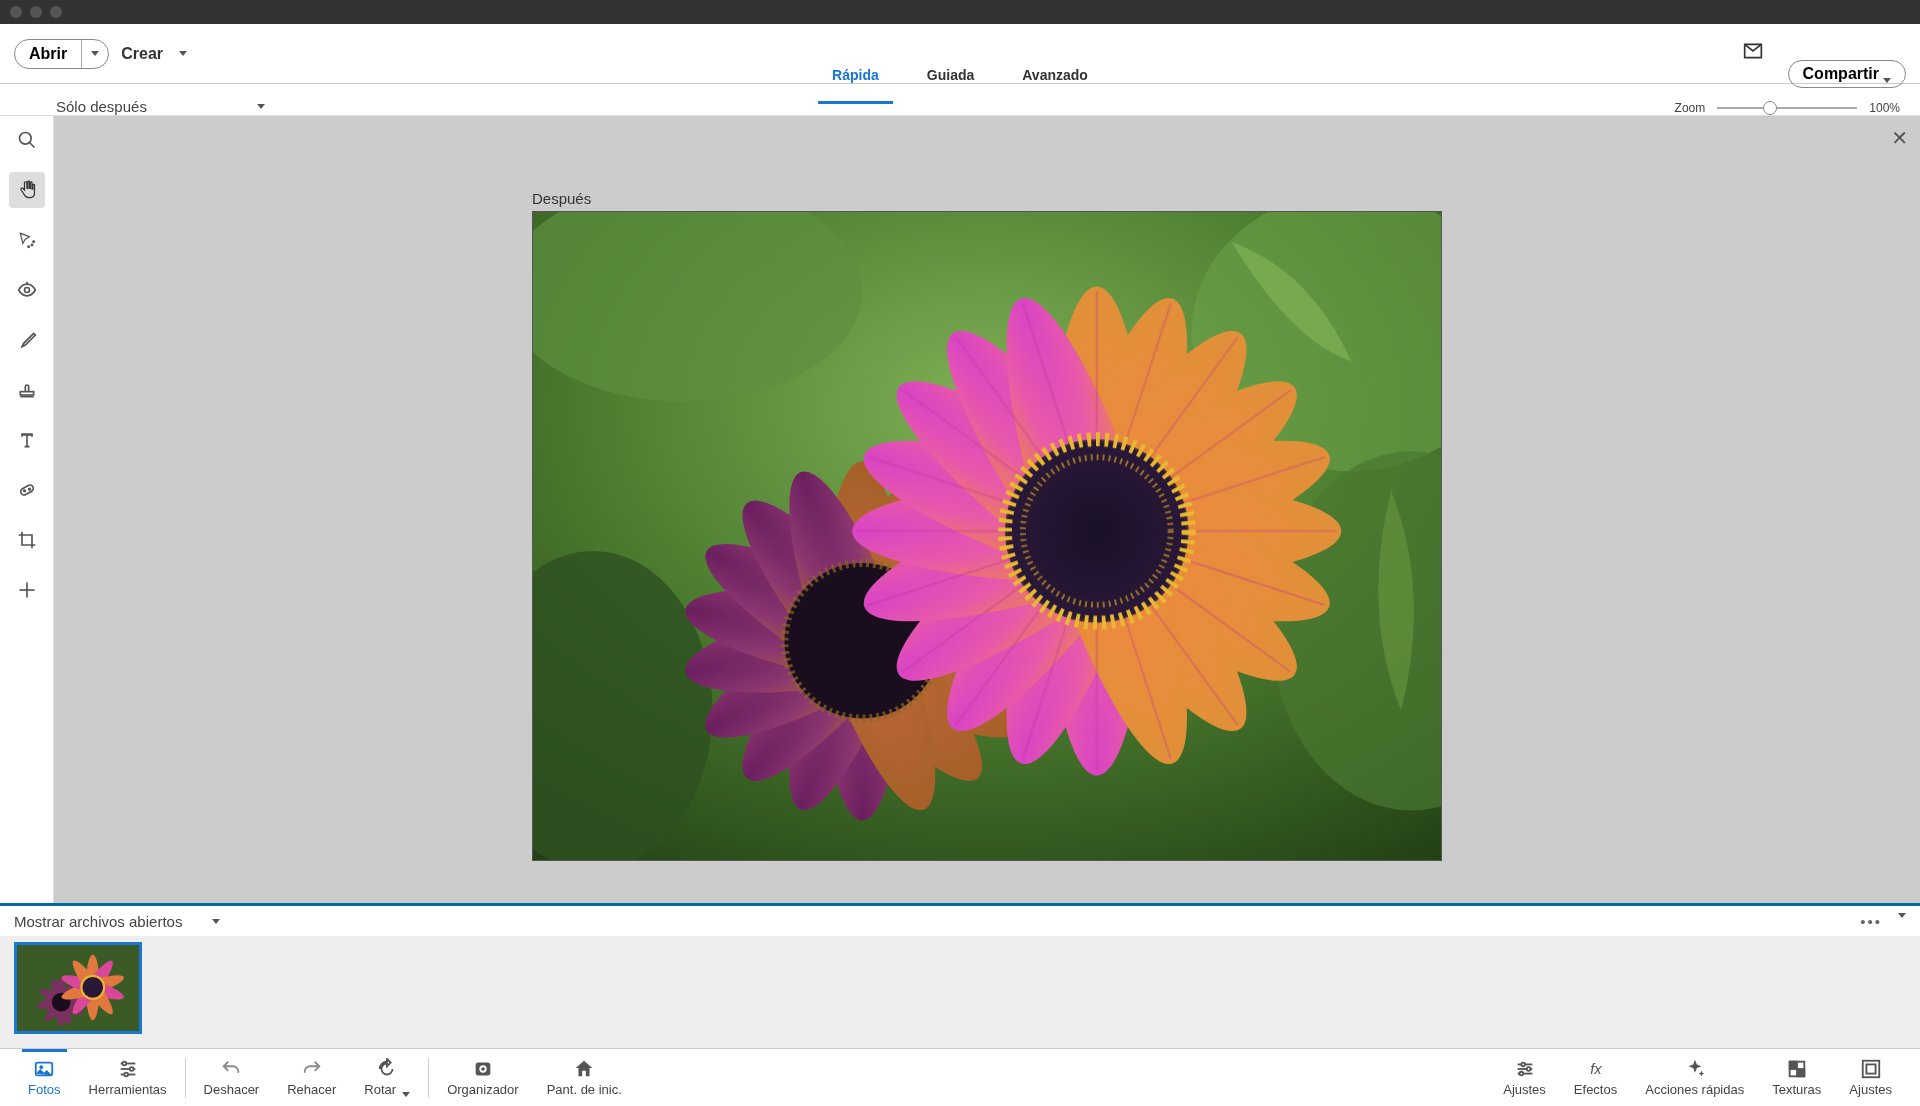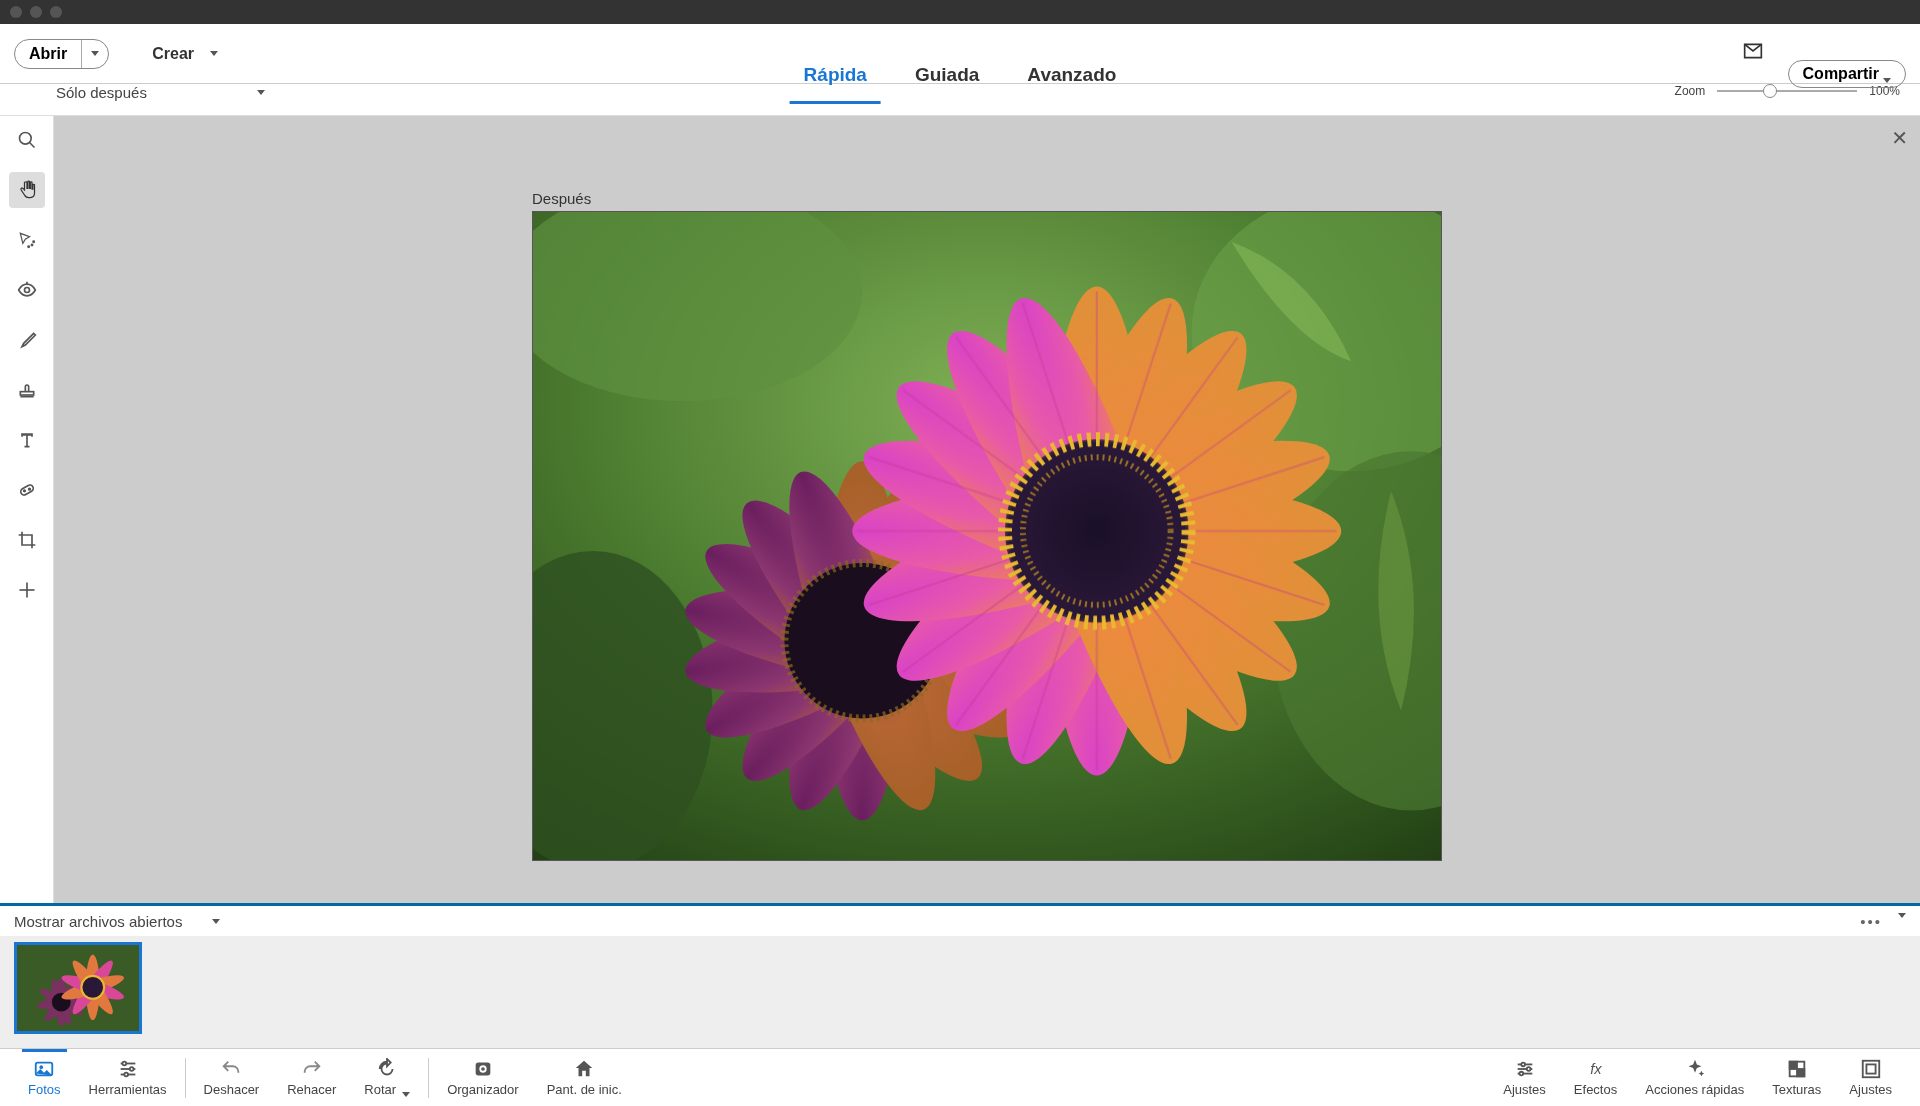--- a/index.html
+++ b/index.html
@@ -7,31 +7,31 @@
   
   
   .titlebar { height: 24px; background: #333; display: flex; align-items: center; padding-left: 10px; gap: 8px; }
   .tb-dot { width: 12px; height: 12px; border-radius: 50%; background: #555; }
   
   
   .toolbar { height: 60px; background: #fff; border-bottom: 1px solid #ccc; display: flex; align-items: center; padding: 0 14px; position: relative; font-weight: bold; }
   .open-btn { display: flex; align-items: center; border: 1px solid #888; border-radius: 16px; overflow: hidden; height: 30px; }
   .open-btn-label { padding: 0 14px; font-size: 16px; cursor: pointer; border-right: 1px solid #aaa; height:100%; display:flex; align-items:center; }
   .open-btn-chev { width: 26px; display:flex; align-items:center; justify-content:center; cursor:pointer; font-size:12px; color:#555; }
-  .create-btn { margin-left: 43px; display:flex; align-items:center; gap:16px; cursor:pointer; font-size:16px; color:#333; }
+  .create-btn { margin-left: 12px; display:flex; align-items:center; gap:16px; cursor:pointer; font-size:16px; color:#333; }
   .tabs { position:absolute; left:50%; transform:translateX(-50%); display:flex; gap:48px; height:100%; align-items:center; }
-  .tab { font-size:19px; color:#333; cursor:pointer; height:100%; display:flex; align-items:center; position:relative;margin-top:42px; }
+  .tab { font-size:14px; color:#333; cursor:pointer; height:100%; display:flex; align-items:center; position:relative;margin-top:42px; }
   .tab.active { color:#1976d2; }
   .tab.active::after { content:""; position:absolute; bottom:0; left:-14px; right:-14px; height:3px; background:#1976d2; }
   .toolbar-right { margin-left:auto; display:flex; align-items:center; gap:22px; }
   .mail-icon { font-size:22px; color:#333; cursor:pointer; }
   .share-btn { border:1px solid #888; border-radius:16px; padding:4px 14px; font-size:16px; display:flex; align-items:flex-end; gap:4px; cursor:pointer;margin-top:40px; }
   
   
-  .subbar { height:32px; background:#fff; border-bottom:1px solid #ddd; display:flex; align-items:flex-start; padding:0 0 0 56px; }
+  .subbar { height:32px; background:#fff; border-bottom:1px solid #ddd; display:flex; align-items:flex-end; padding:0 0 0 56px; }
   .view-dd { display:flex; align-items:center; gap:110px; cursor:pointer; font-size:15px; color:#444; }
   .zoom-area { margin-left:auto; display:flex; align-items:center; gap:12px; padding-right:20px; font-size:12px; color:#444; }
   .zoom-slider { width:140px; height:2px; background:#aaa; position:relative; }
   .zoom-slider::after { content:""; position:absolute; width:12px; height:12px; border-radius:50%; background:#fff; border:1px solid #888; top:50%; left:38%; transform:translate(-50%,-50%); }
   
   
   .main { flex:1; display:flex; min-height:0; }
   .tool-col { width:54px; background:#fff; border-right:1px solid #ddd; display:flex; flex-direction:column; align-items:center; padding-top:6px; gap:14px; }
   .tool { width:36px; height:36px; display:flex; align-items:center; justify-content:center; cursor:pointer; border-radius:4px; color:#555; }
   .tool.active { background:#ddd; }

